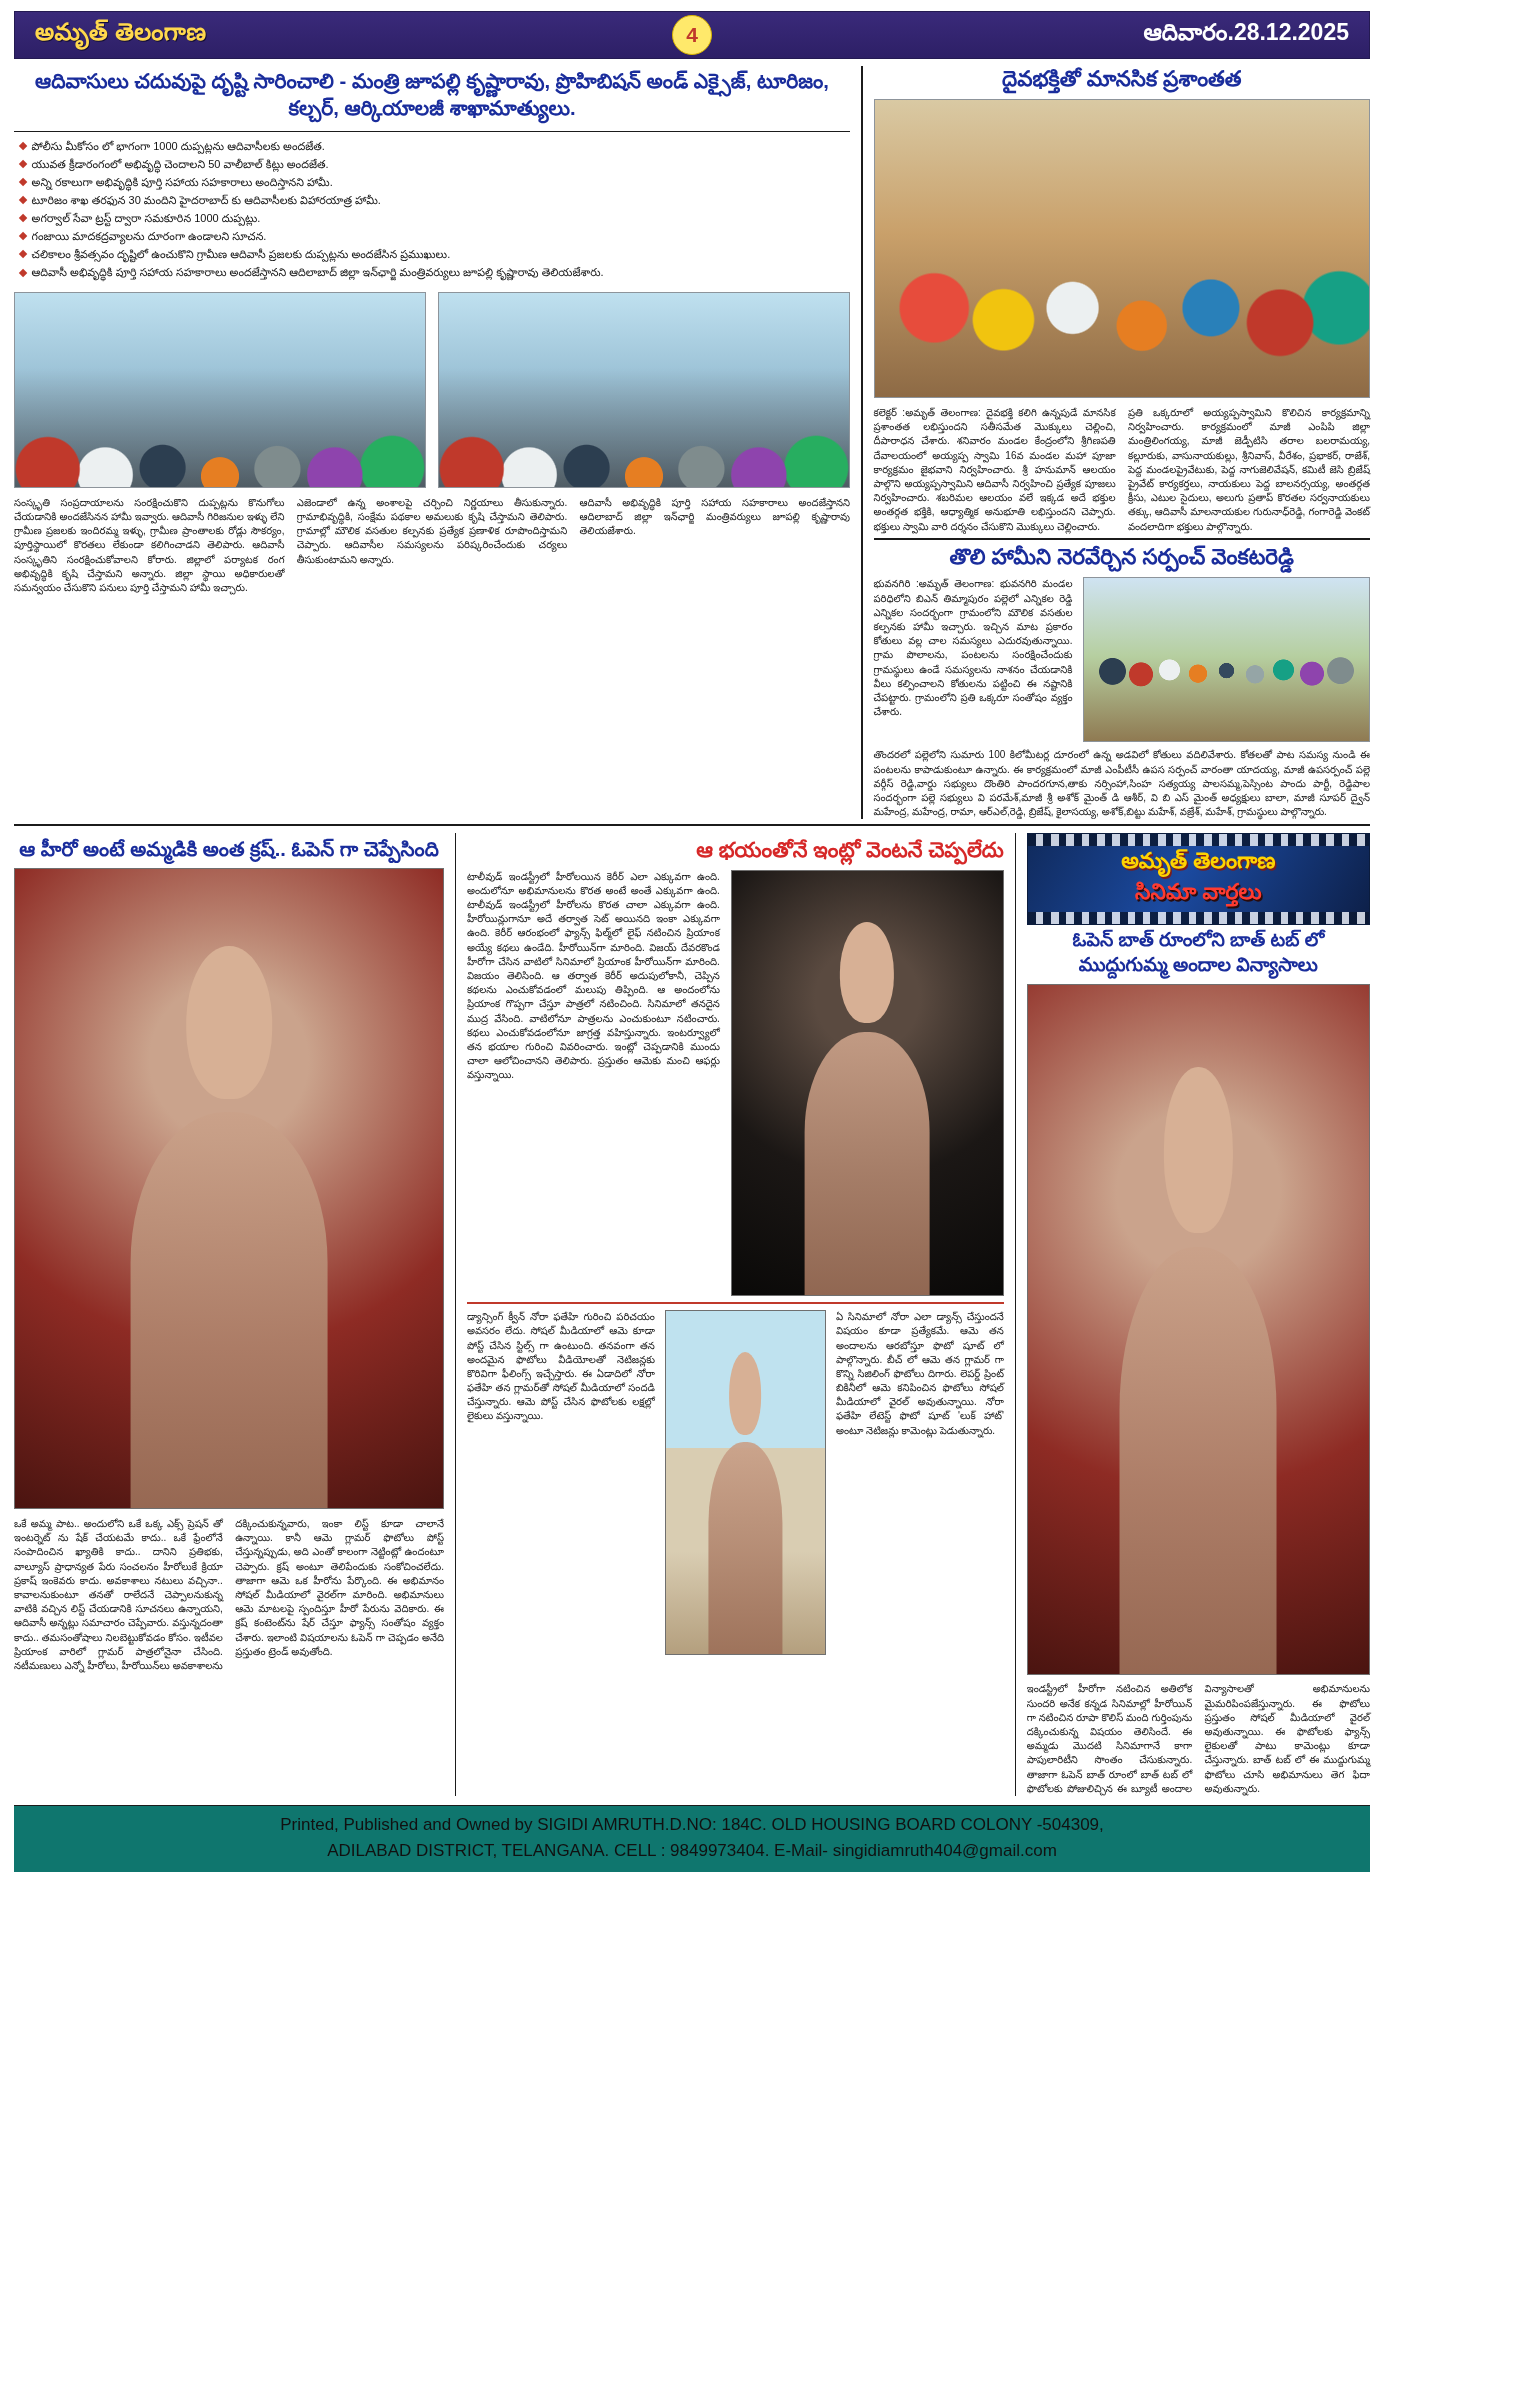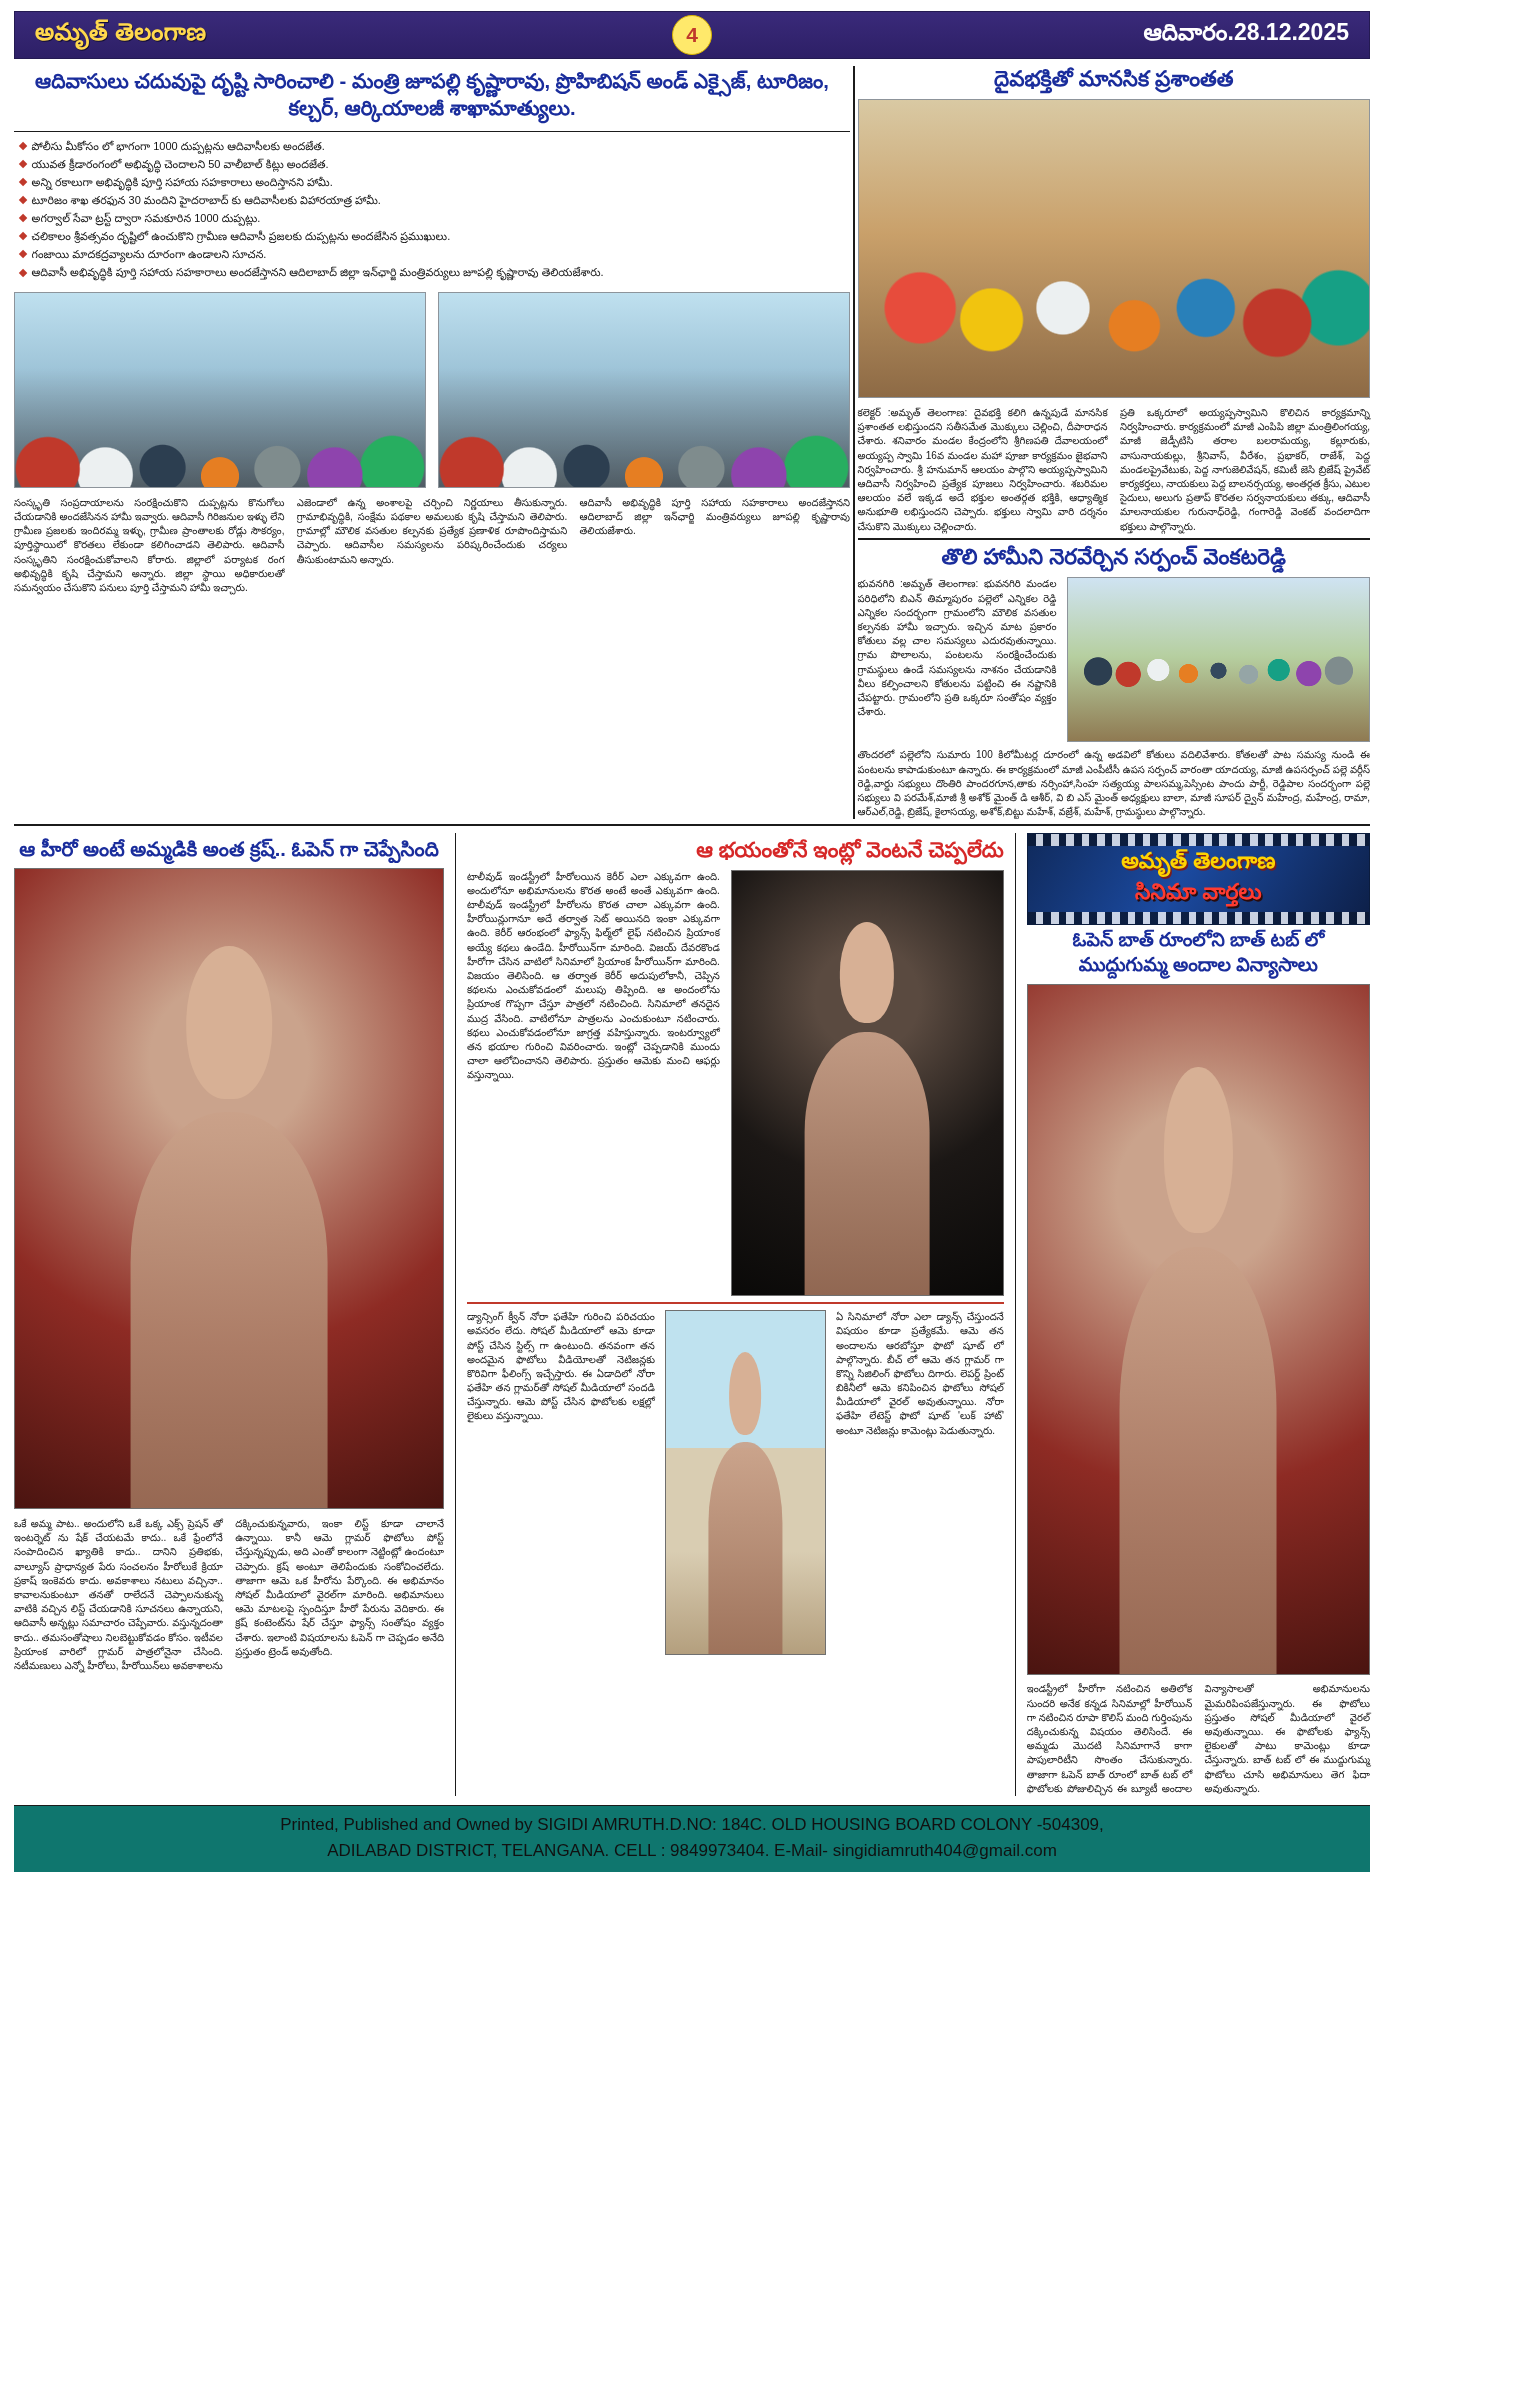--- a/index.html
+++ b/index.html
@@ -60,21 +60,21 @@
   .divider-v { width: 1.5px; background: #1b1b1b; }
 
   .body-text {
     font-size: 10px;
     line-height: 1.42;
     text-align: justify;
     color: #141414;
   }
 
   
-  .top-wrap { display: flex; gap: 3px; margin-top: 7.7px; }
+  .top-wrap { display: flex; gap: 11px; margin-top: 7.7px; }
   .top-left { width: 836px; }
   .top-right { flex: 1; }
 
   .lead-head {
     color: #1a2d9c;
     font-size: 20.3px;
     font-weight: bold;
     line-height: 1.32;
     text-align: center;
     padding: 1.5px 3.1px 4.6px 3.1px;
@@ -281,25 +281,25 @@
         <div class="bullet-row">
           <span class="bullet-dot"></span>
           <span>టూరిజం శాఖ తరఫున 30 మందిని హైదరాబాద్ కు ఆదివాసీలకు విహారయాత్ర హామీ.</span>
         </div>
         <div class="bullet-row">
           <span class="bullet-dot"></span>
           <span>అగర్వాల్ సేవా ట్రస్ట్ ద్వారా సమకూరిన 1000 దుప్పట్లు.</span>
         </div>
         <div class="bullet-row">
           <span class="bullet-dot"></span>
+          <span>గంజాయి మాదకద్రవ్యాలను దూరంగా ఉండాలని సూచన.</span>
+        </div>
+        <div class="bullet-row">
+          <span class="bullet-dot"></span>
           <span>చలికాలం శ్రీవత్సవం దృష్టిలో ఉంచుకొని గ్రామీణ ఆదివాసీ ప్రజలకు దుప్పట్లను అందజేసిన ప్రముఖులు.</span>
-        </div>
-        <div class="bullet-row">
-          <span class="bullet-dot"></span>
-          <span>గంజాయి మాదకద్రవ్యాలను దూరంగా ఉండాలని సూచన.</span>
         </div>
         <div class="bullet-row">
           <span class="bullet-dot"></span>
           <span>ఆదివాసీ అభివృద్ధికి పూర్తి సహాయ సహకారాలు అందజేస్తానని ఆదిలాబాద్ జిల్లా ఇన్‌ఛార్జి మంత్రివర్యులు జూపల్లి కృష్ణారావు తెలియజేశారు.</span>
         </div>
       </div>
 
       <div style="display:flex; gap:12.3px; margin-top:10.7px;">
         <div class="photo ph-tent" style="width:50%; height:196px;"></div>
         <div class="photo ph-tent" style="width:50%; height:196px;"></div>

